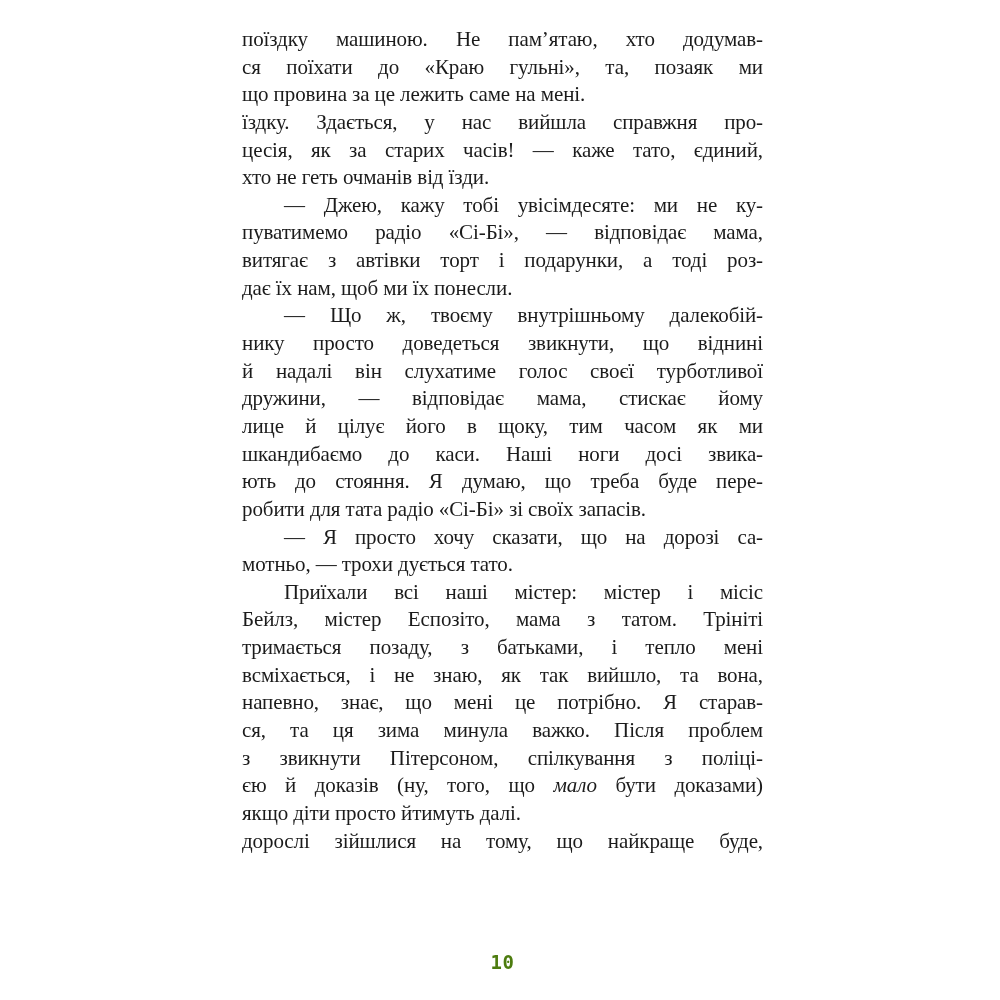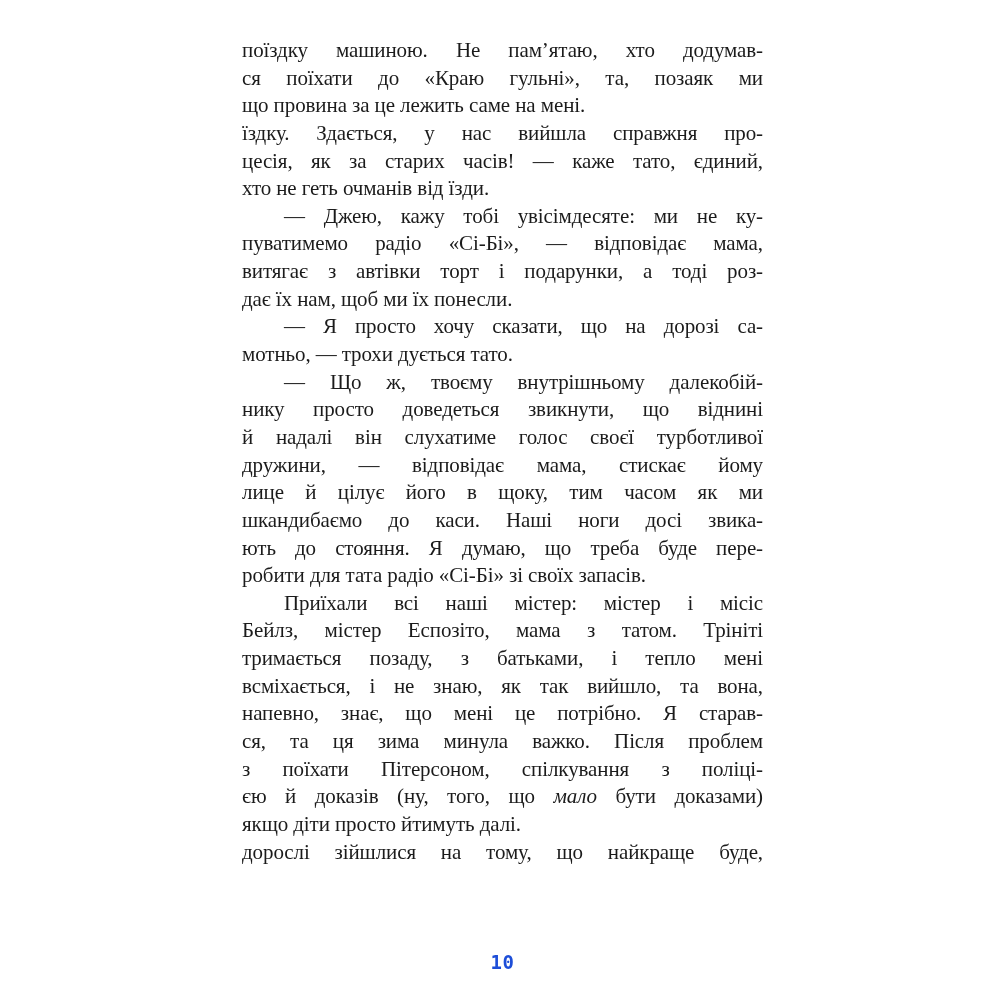--- a/index.html
+++ b/index.html
@@ -13,21 +13,21 @@
     color: #1b1b1b;
   }
   .page {
     position: absolute;
     inset: 0;
     background: #ffffff;
   }
   .page-text {
     position: absolute;
     left: 242px;
-    top: 37px;
+    top: 26px;
     width: 521px;
     font-size: 21px;
     line-height: 27.65px;
     letter-spacing: -0.1px;
   }
   .para { margin: 0; padding: 0; }
   .line {
     text-align: justify;
     text-align-last: justify;
     height: 27.65px;
@@ -39,21 +39,21 @@
   .page-number {
     position: absolute;
     left: 242px;
     top: 951px;
     width: 521px;
     text-align: center;
     font-family: "DejaVu Sans Mono", "Liberation Mono", monospace;
     font-weight: bold;
     font-size: 19px;
     letter-spacing: 0.5px;
-    color: #1d4ed8;
+    color: #4d7c0f;
   }
 </style>
 </head>
 <body>
 
 <div class="page">
   <div class="page-text">
       <div class="para">
         <div class="line">поїздку машиною. Не пам’ятаю, хто додумав-</div>
         <div class="line">ся поїхати до «Краю гульні», та, позаяк ми</div>
@@ -64,40 +64,40 @@
         <div class="line">цесія, як за старих часів! — каже тато, єдиний,</div>
         <div class="line last">хто не геть очманів від їзди.</div>
       </div>
       <div class="para">
         <div class="line indent">— Джею, кажу тобі увісімдесяте: ми не ку-</div>
         <div class="line">пуватимемо радіо «Сі-Бі», — відповідає мама,</div>
         <div class="line">витягає з автівки торт і подарунки, а тоді роз-</div>
         <div class="line last">дає їх нам, щоб ми їх понесли.</div>
       </div>
       <div class="para">
-        <div class="line indent">— Я просто хочу сказати, що на дорозі са-</div>
-        <div class="line last">мотньо, — трохи дується тато.</div>
-      </div>
-      <div class="para">
         <div class="line indent">— Що ж, твоєму внутрішньому далекобій-</div>
         <div class="line">нику просто доведеться звикнути, що віднині</div>
         <div class="line">й надалі він слухатиме голос своєї турботливої</div>
         <div class="line">дружини, — відповідає мама, стискає йому</div>
         <div class="line">лице й цілує його в щоку, тим часом як ми</div>
         <div class="line">шкандибаємо до каси. Наші ноги досі звика-</div>
         <div class="line">ють до стояння. Я думаю, що треба буде пере-</div>
         <div class="line last">робити для тата радіо «Сі-Бі» зі своїх запасів.</div>
       </div>
       <div class="para">
+        <div class="line indent">— Я просто хочу сказати, що на дорозі са-</div>
+        <div class="line last">мотньо, — трохи дується тато.</div>
+      </div>
+      <div class="para">
         <div class="line indent">Приїхали всі наші містер: містер і місіс</div>
         <div class="line">Бейлз, містер Еспозіто, мама з татом. Трініті</div>
         <div class="line">тримається позаду, з батьками, і тепло мені</div>
         <div class="line">всміхається, і не знаю, як так вийшло, та вона,</div>
         <div class="line">напевно, знає, що мені це потрібно. Я старав-</div>
         <div class="line">ся, та ця зима минула важко. Після проблем</div>
-        <div class="line">з поїхати Пітерсоном, спілкування з поліці-</div>
+        <div class="line">з звикнути Пітерсоном, спілкування з поліці-</div>
         <div class="line">єю й доказів (ну, того, що <em>мало</em> бути доказами)</div>
         <div class="line last">якщо діти просто йтимуть далі.</div>
         <div class="line">дорослі зійшлися на тому, що найкраще буде,</div>
       </div>
     </div>
   <div class="page-number">10</div>
 </div>
 
 </body></html>

